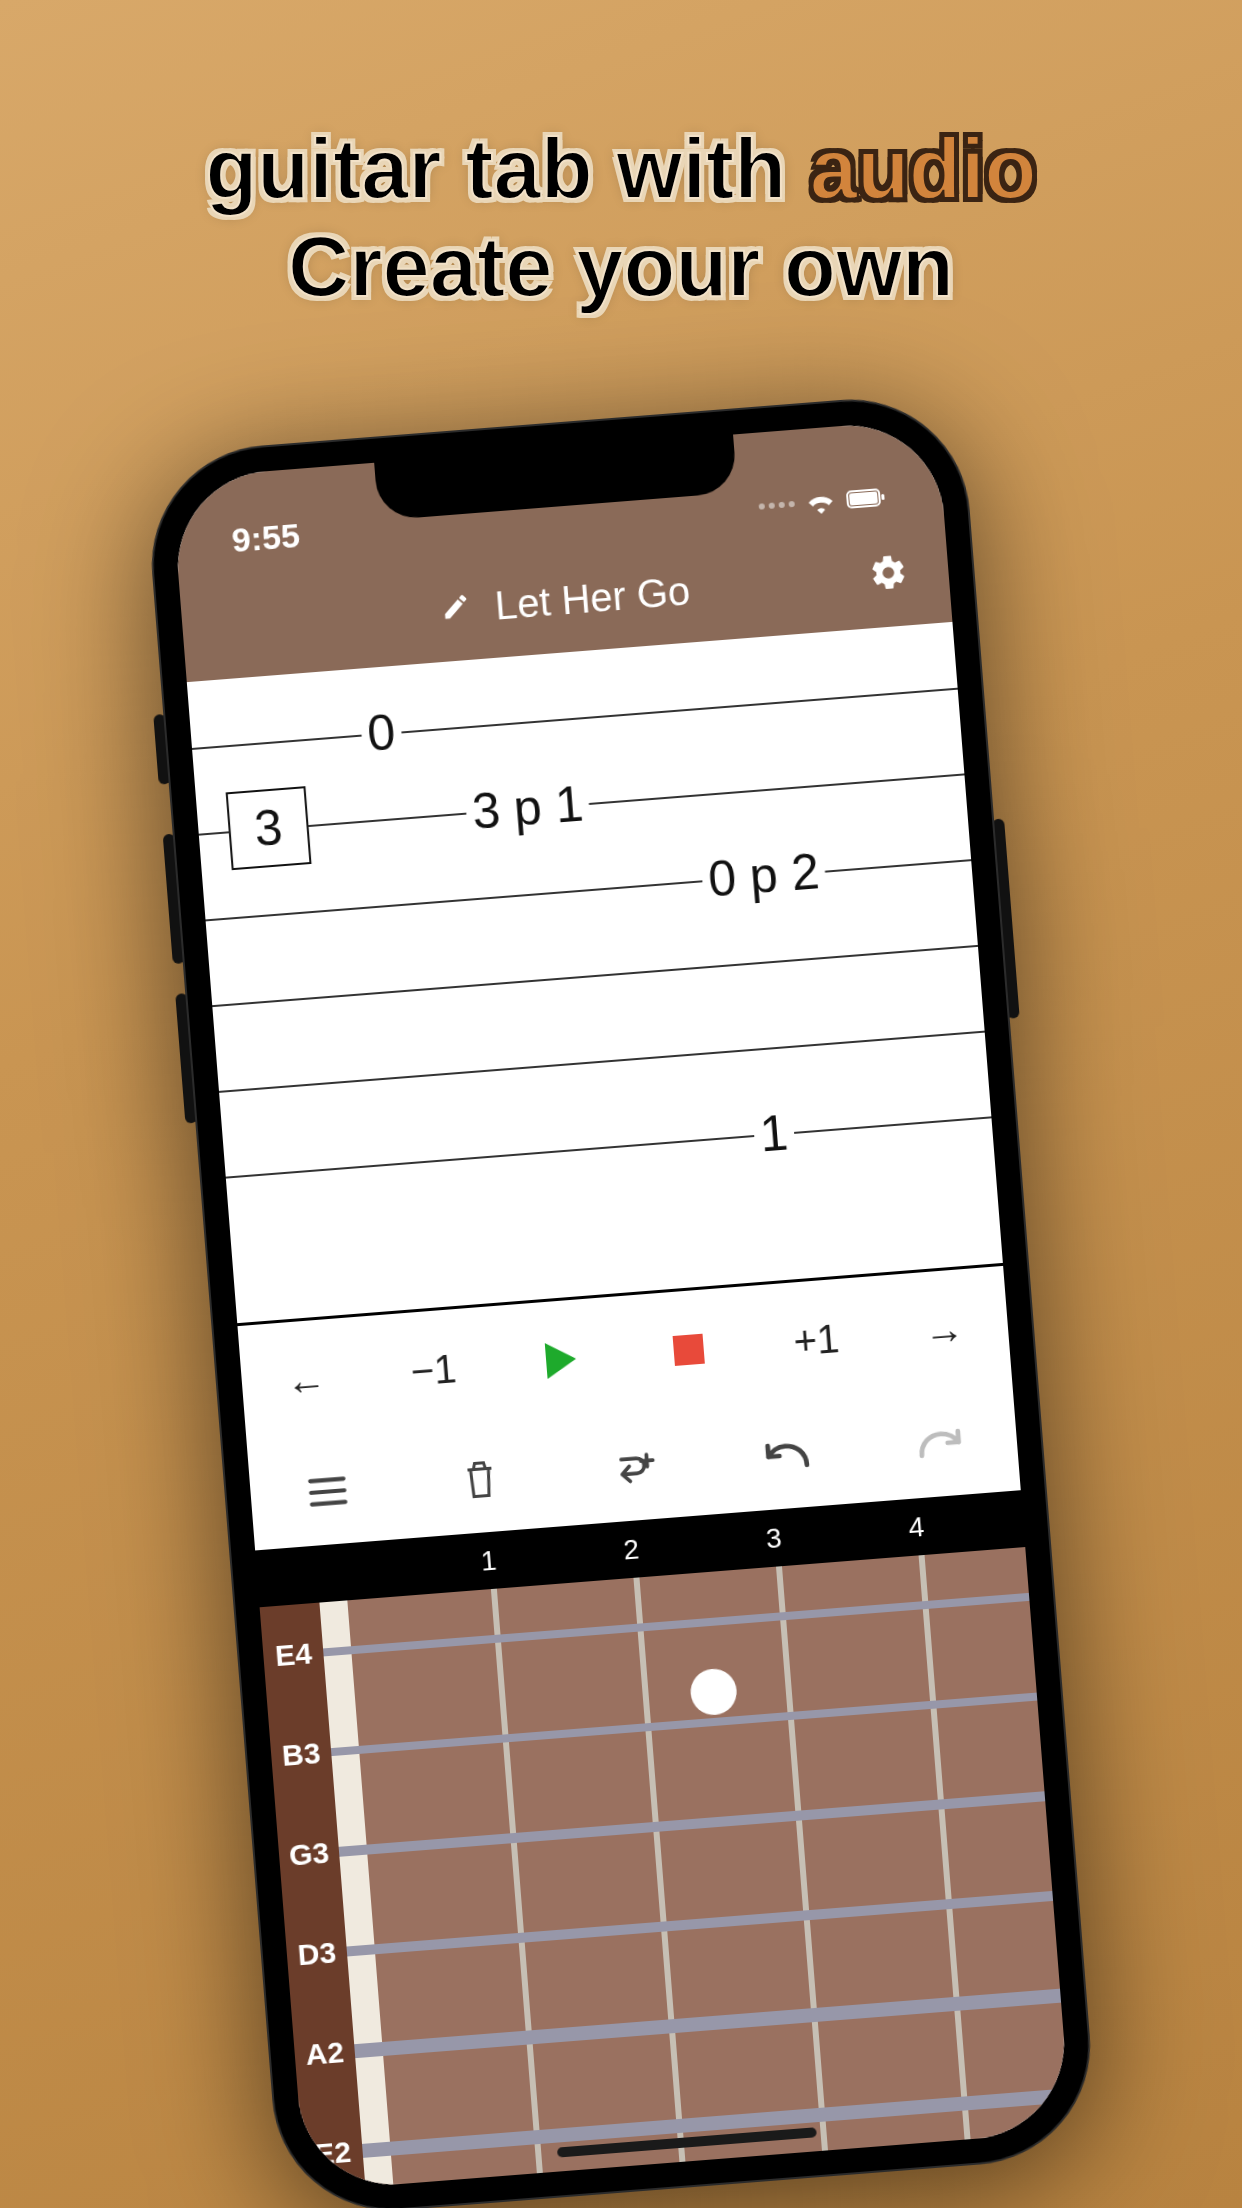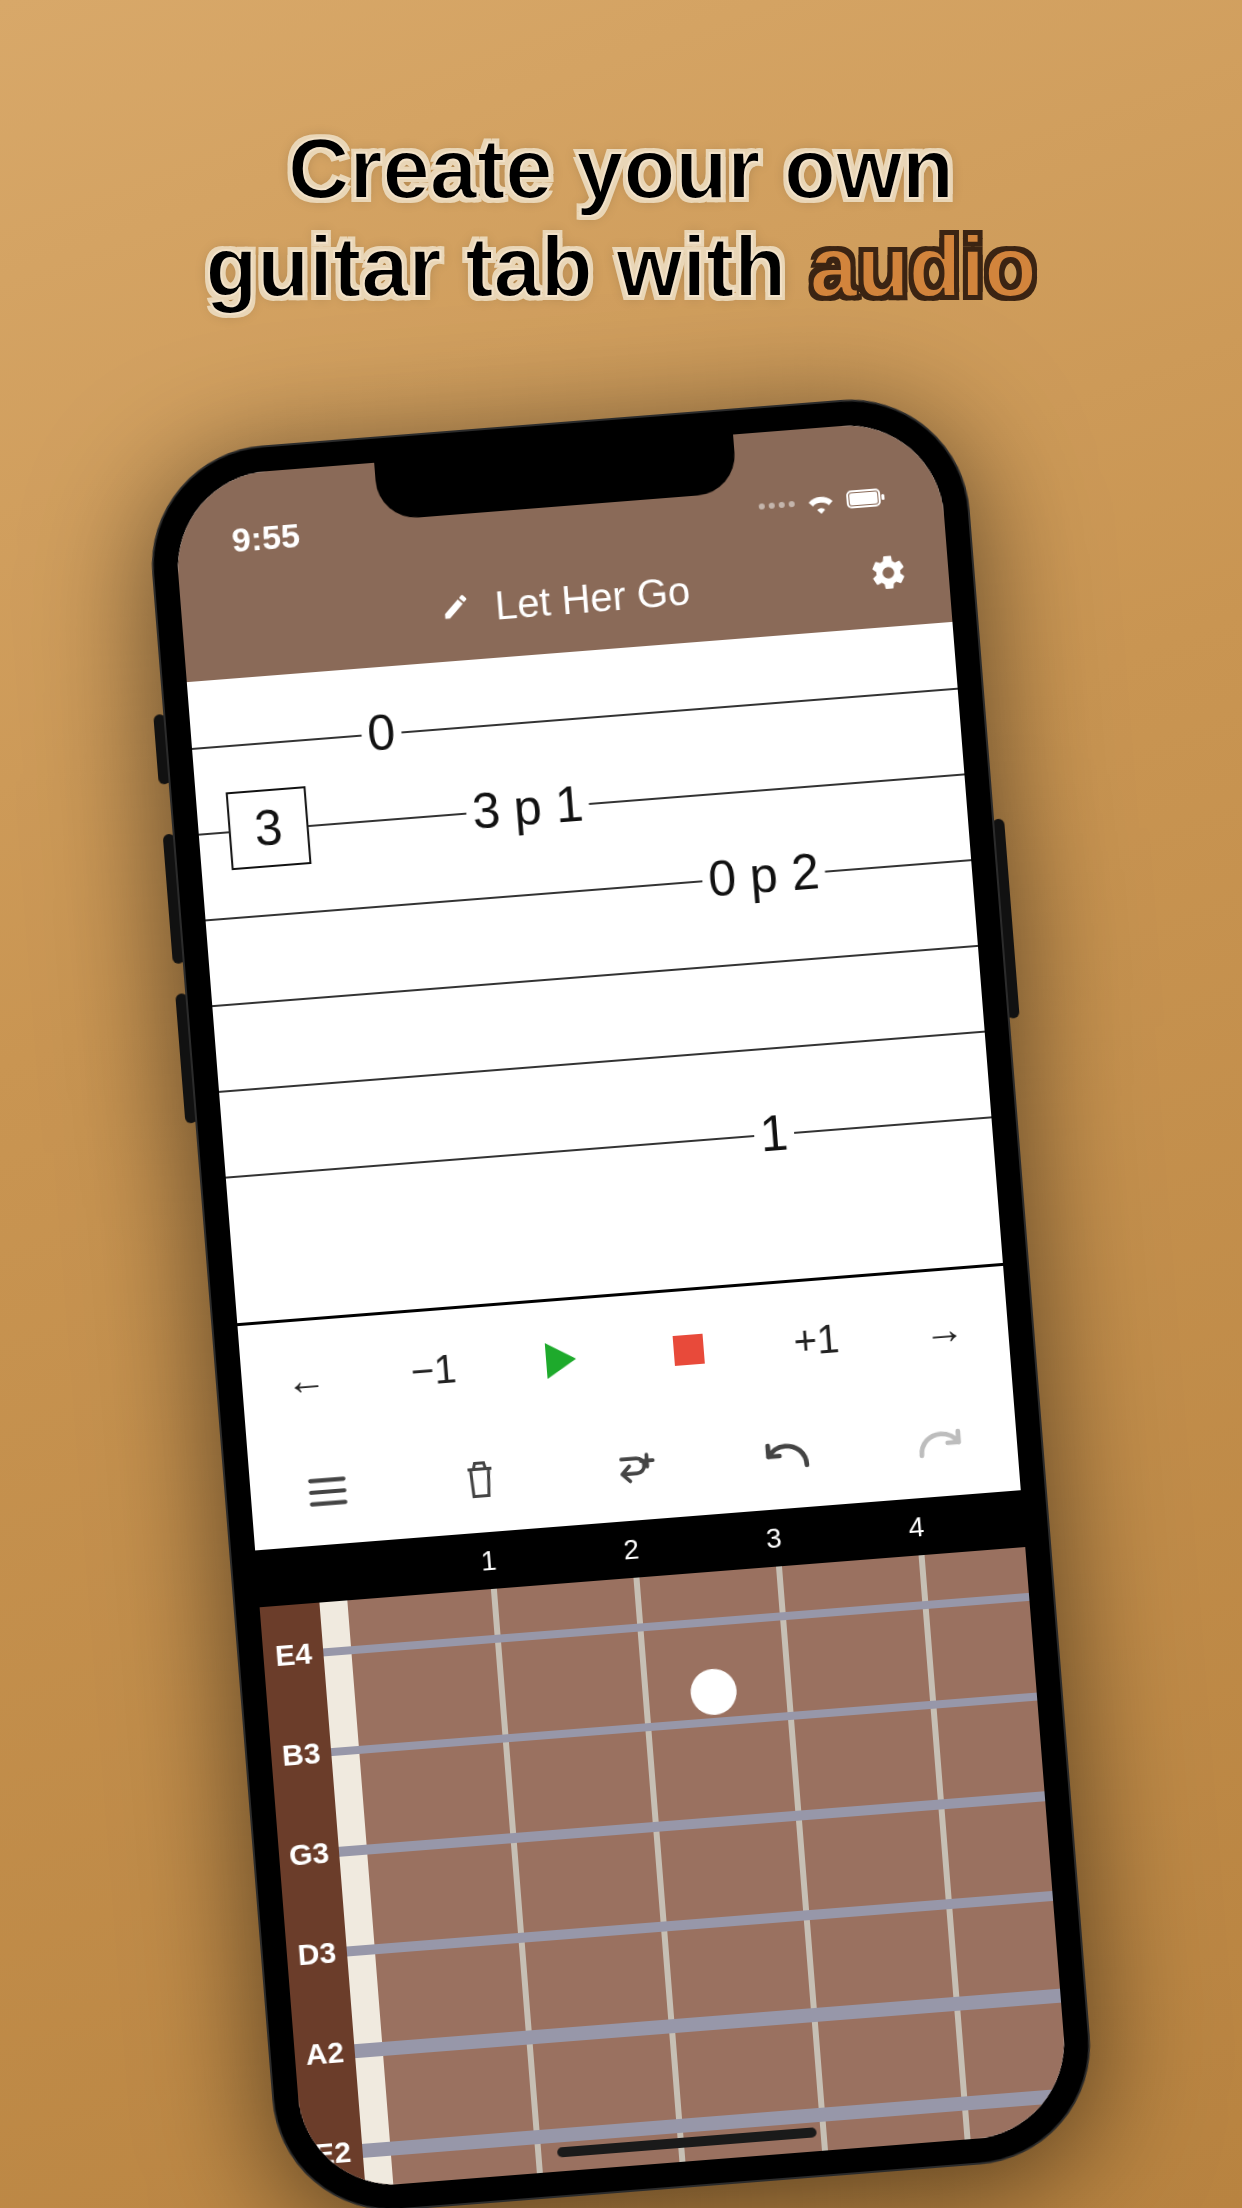--- a/index.html
+++ b/index.html
@@ -212,24 +212,24 @@
   .home-ind {
     position:absolute; bottom:18px; left:50%; transform:translateX(-50%);
     width:260px; height:10px; border-radius:6px; background:#1a1a1a;
     z-index:20;
   }
 </style>
 </head>
 <body>
 
 <div class="headline">
-  <div>Create your own</div>
   <div>
     <span>guitar tab with </span><span class="accent">audio</span>
   </div>
+  <div>Create your own</div>
 </div>
 
 <div class="phone-wrap">
   <div class="side-btn sbtn-left1"></div>
   <div class="side-btn sbtn-left2"></div>
   <div class="side-btn sbtn-left3"></div>
   <div class="side-btn sbtn-right"></div>
 
   <div class="phone-body">
     <div class="screen">

